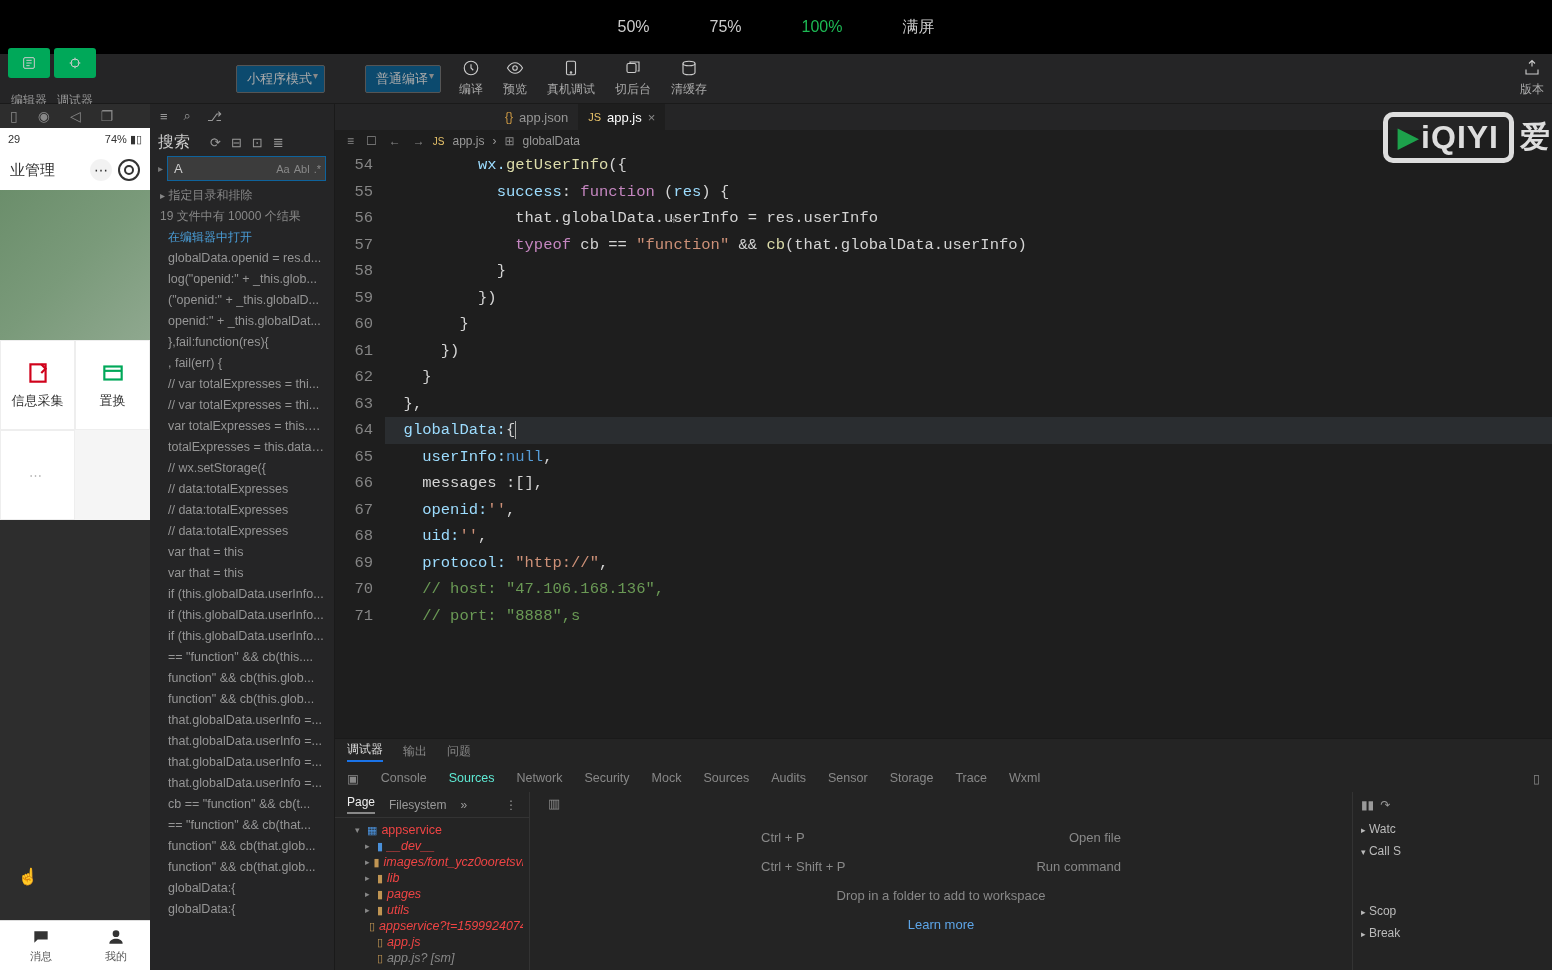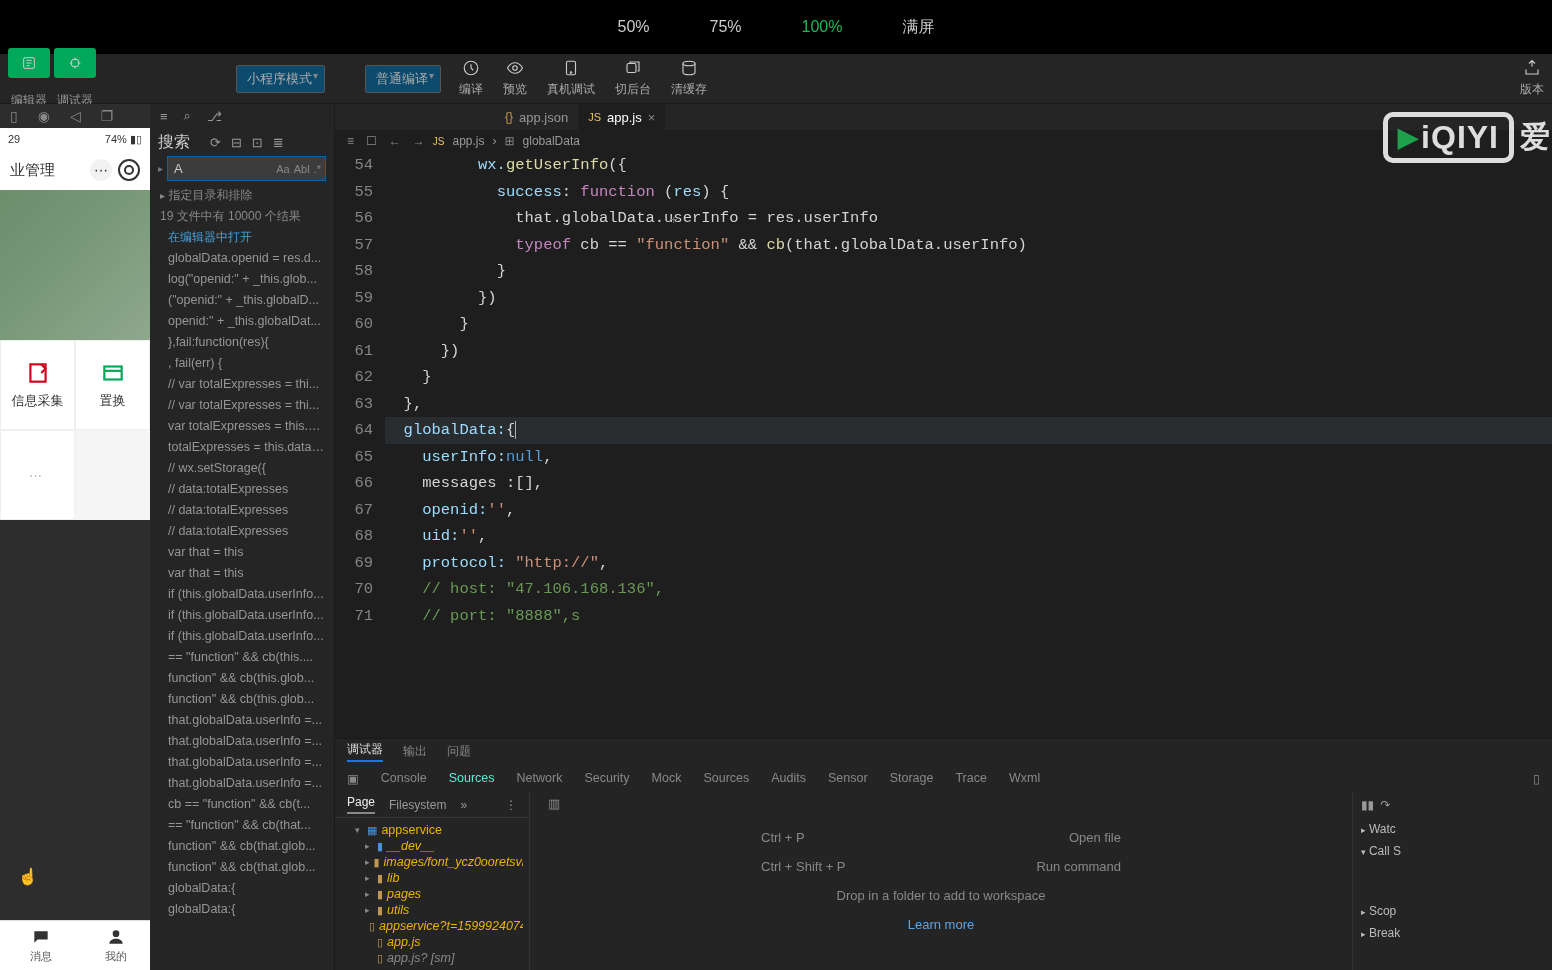--- a/index.html
+++ b/index.html
@@ -133,21 +133,21 @@
 
 .dt-body { flex:1; display:flex;gap:6px; }
 .dt-left { width:195px; border-right:1px solid #333; display:flex; flex-direction:column; }
 .dt-left-tabs { height:26px; display:flex; align-items:center; gap:14px; padding:0 12px; font-size:12px; color:#999; border-bottom:1px solid #333; }
 .dt-left-tabs .t.active { color:#eee; border-bottom:2px solid #888; padding-bottom:3px; }
 .dt-tree { flex:1; padding:4px 6px; font-size:12.5px; color:#ccc; }
 .dt-tree .node { padding:1px 0 1px 14px; display:flex; align-items:center; gap:4px; cursor:pointer; white-space:nowrap; overflow:hidden; }
 .dt-tree .node .tri { color:#888; font-size:9px; width:8px; }
 .dt-tree .folder-ic { color:#c09553; font-size:11px; }
 .dt-tree .folder-ic.blue { color:#4a90d9; }
-.dt-tree .fname { color:#eab308; font-style:italic; }
+.dt-tree .fname { color:#ef4444; font-style:italic; }
 .dt-tree .fname.n { font-style:normal; }
 .dt-tree .indent1 { padding-left:24px; }
 
 .dt-center { flex:1; display:flex; flex-direction:column; align-items:center; justify-content:center; color:#888; font-size:13px; gap:14px; position:relative; }
 .dt-center .row { display:flex; width:360px; justify-content:space-between; }
 .dt-center .kbd { text-align:left; width:160px; }
 .dt-center .link { color:#5da5e8; cursor:pointer; }
 .dt-center .topbar-icon { position:absolute; left:12px; top:4px; color:#888; }
 
 .dt-right { width:200px; border-left:1px solid #333; font-size:12px; color:#999; padding:4px 8px; display:flex; flex-direction:column; gap:8px; }

